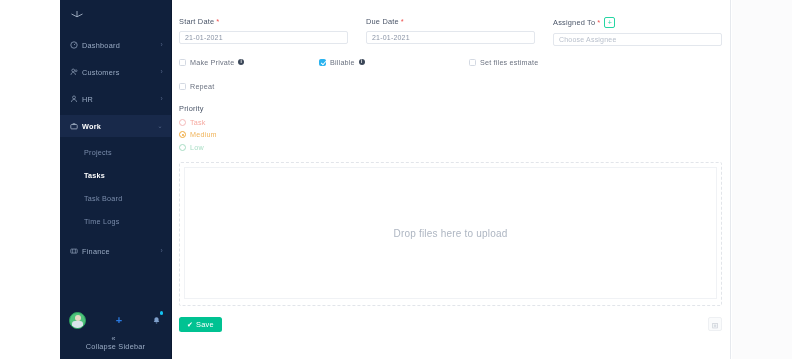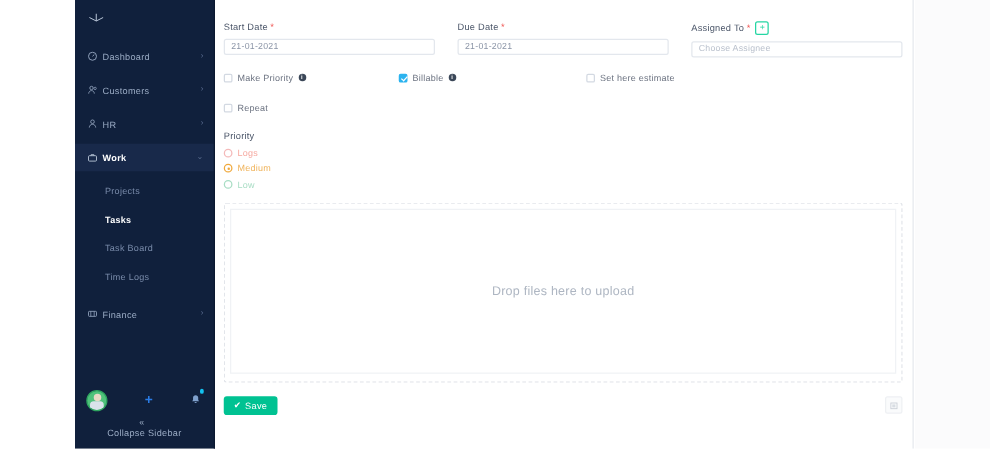--- a/index.html
+++ b/index.html
@@ -280,47 +280,47 @@
           <span class="req">*</span>
           <span class="add-btn">+</span>
         </div>
         <div class="f-input placeholder">Choose Assignee</div>
       </div>
     </div>
 
     <div class="check-row">
       <div class="chk" style="width:140px">
         <span class="box"></span>
-        <span>Make Priority</span>
+        <span>Make Private</span>
         <span class="info">i</span>
       </div>
       <div class="chk" style="width:150px">
         <span class="box on"></span>
         <span>Billable</span>
         <span class="info">i</span>
       </div>
       <div class="chk">
         <span class="box"></span>
-        <span>Set here estimate</span>
+        <span>Set files estimate</span>
       </div>
     </div>
 
     <div class="repeat-row">
       <div class="chk">
         <span class="box"></span>
         <span>Repeat</span>
       </div>
     </div>
 
     <div class="priority-title">Priority</div>
 
     <div class="radios">
       <div class="radio-line">
         <span class="rad high"></span>
-        <span class="lab-high">Logs</span>
+        <span class="lab-high">Task</span>
       </div>
       <div class="radio-line">
         <span class="rad med"></span>
         <span class="lab-med">Medium</span>
       </div>
       <div class="radio-line">
         <span class="rad low"></span>
         <span class="lab-low">Low</span>
       </div>
     </div>

